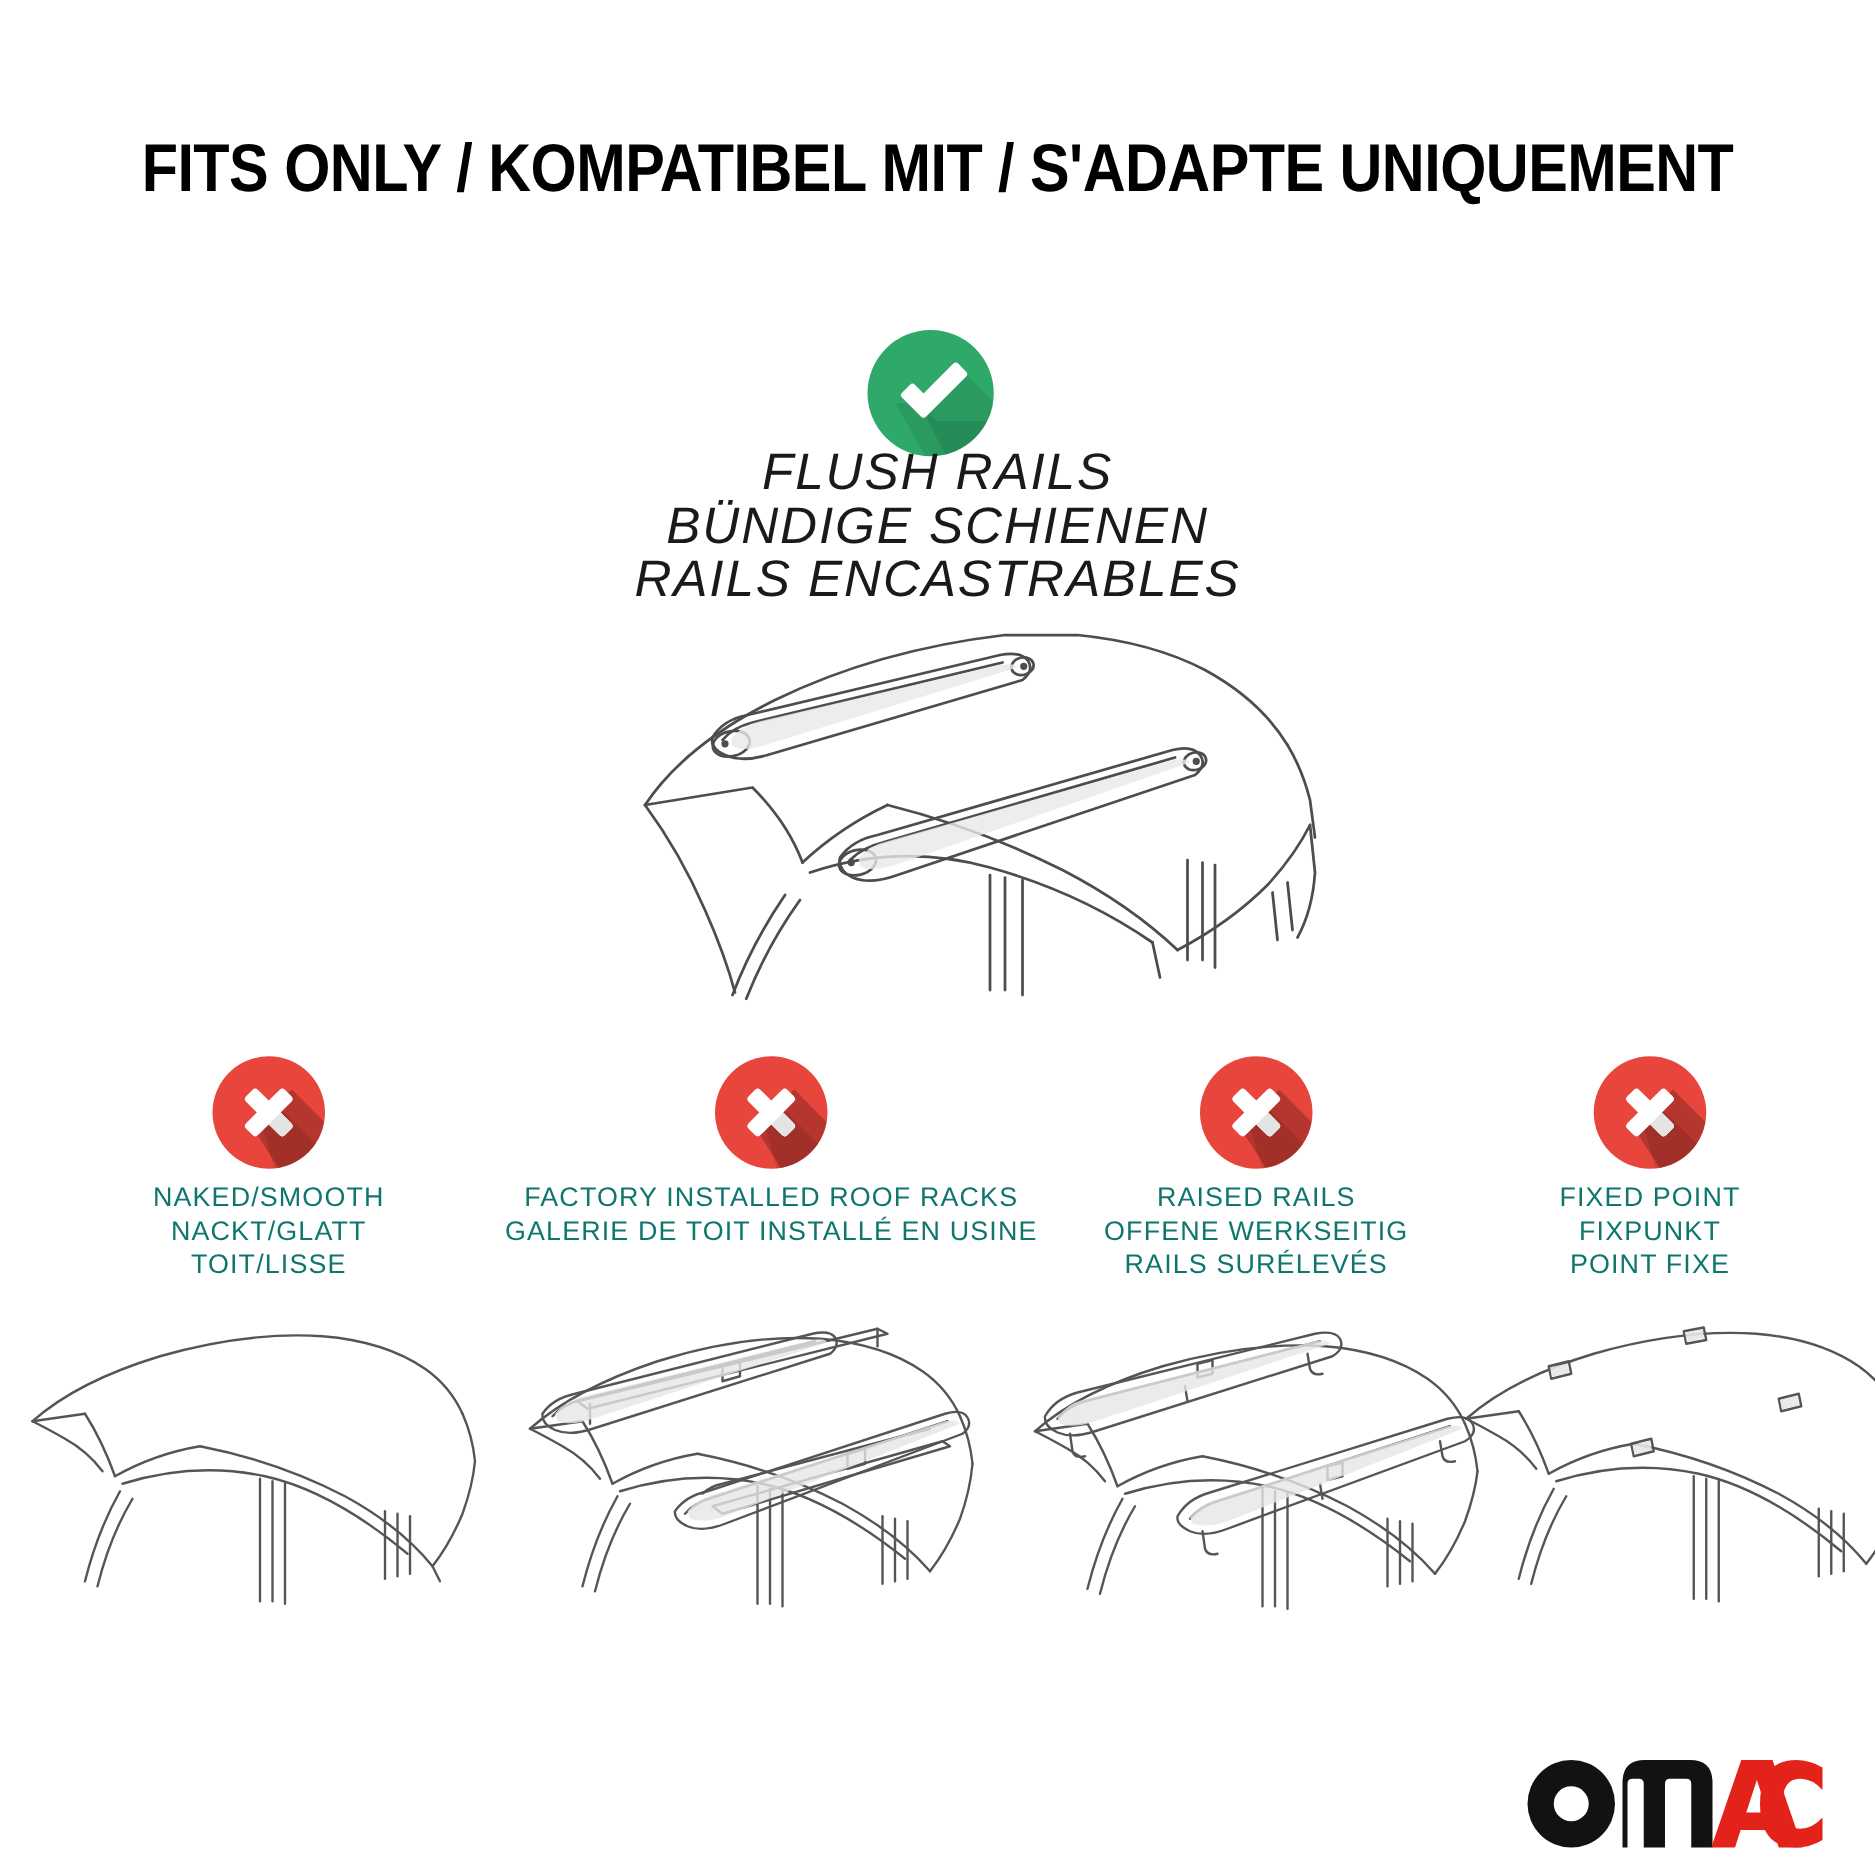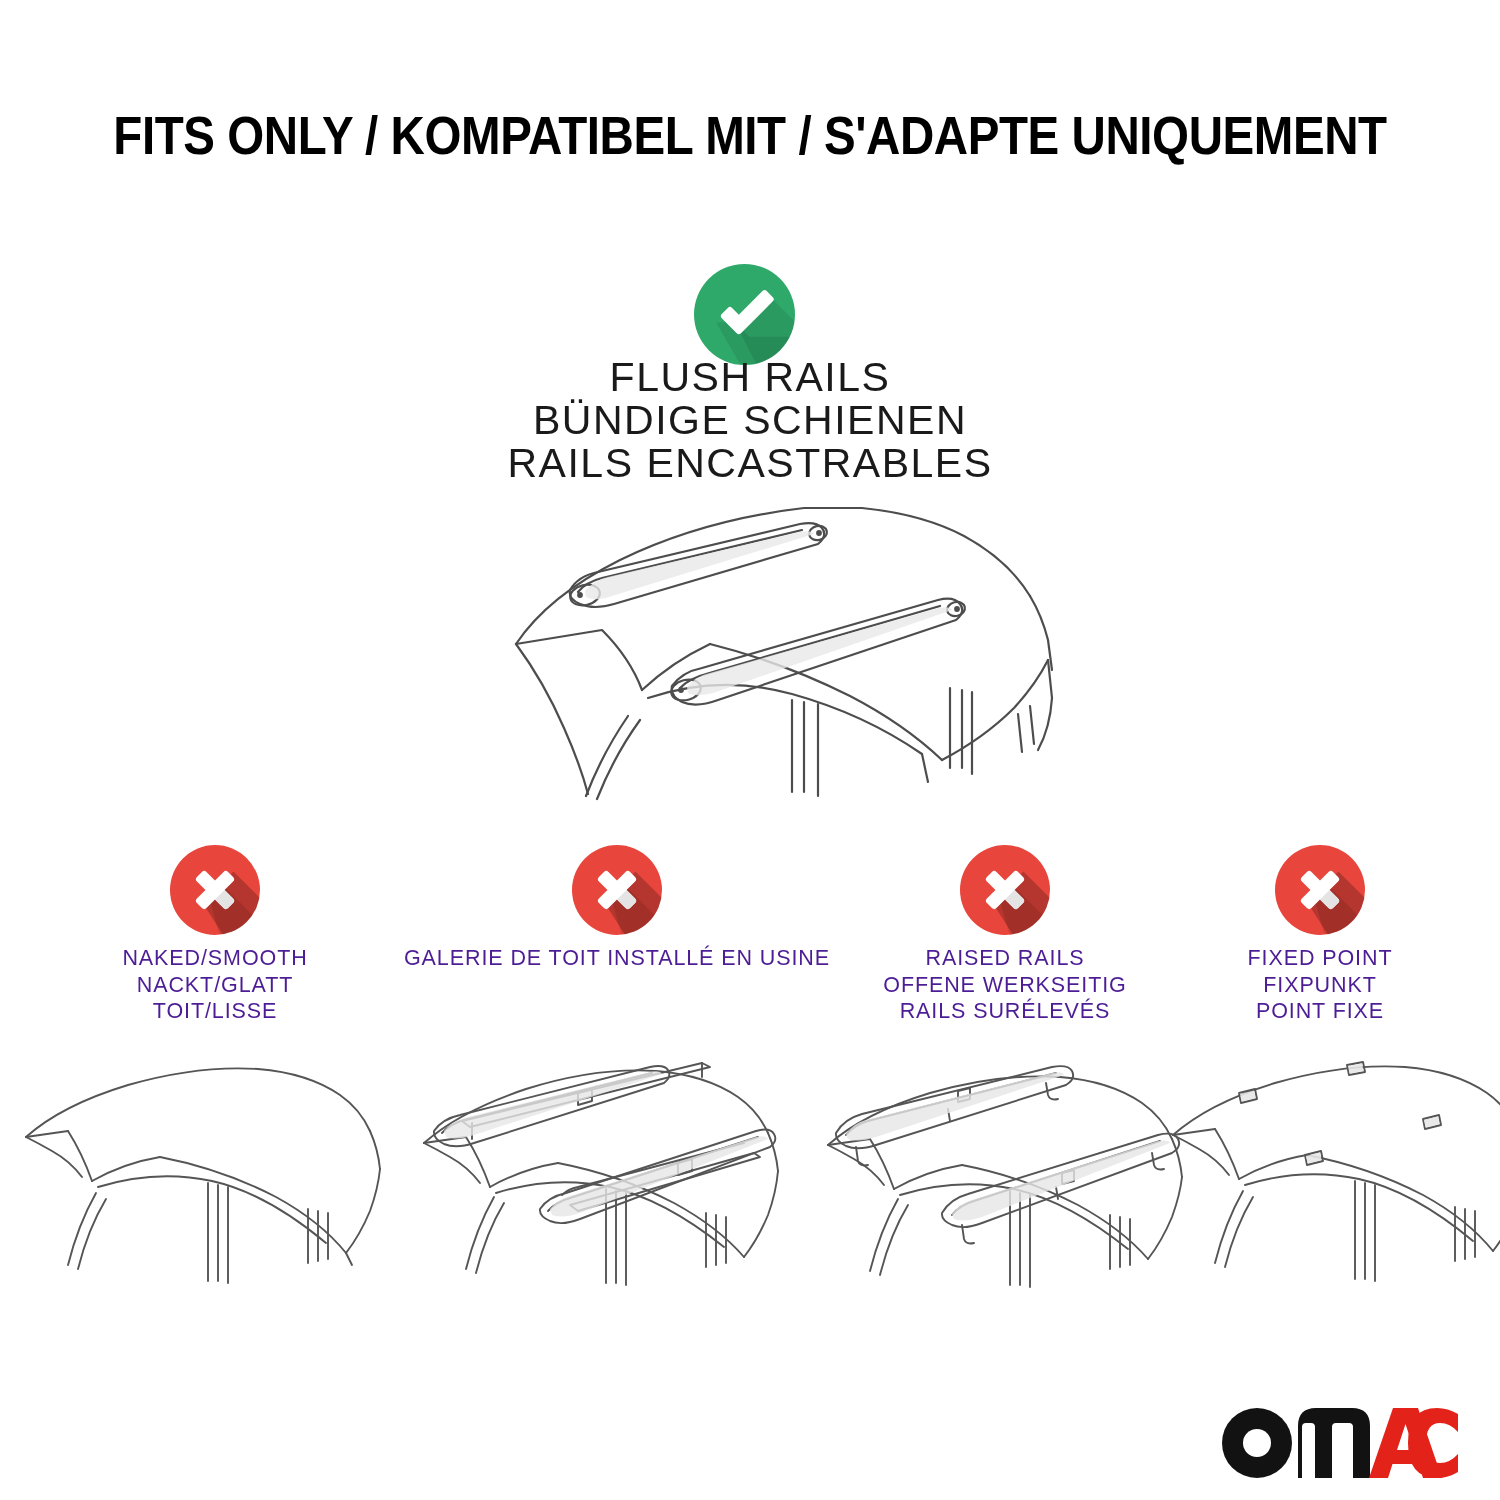--- a/index.html
+++ b/index.html
@@ -31,33 +31,34 @@
   .hero-icon{
     position:absolute;left:694px;top:264px;width:101px;height:101px;
   }
   .hero-text{
     position:absolute;left:0;top:356px;width:1500px;text-align:center;
     color:#1a1a1a;
     font-size:41px;
     font-weight:400;
     letter-spacing:1.5px;
     line-height:43px;
+    font-style:italic;
   }
   .hero-text div{white-space:nowrap;}
   .hero-art{
     position:absolute;left:452px;top:492px;width:610px;height:310px;
   }
 
   
   .col{position:absolute;top:845px;}
   .col-icon{position:absolute;left:50%;top:0;width:90px;height:90px;margin-left:-45px;}
   .col-label{
     position:absolute;left:0;top:100px;width:100%;
     text-align:center;
-    color:#4c1d95;
+    color:#0f766e;
     font-size:21.5px;
     font-weight:400;
     letter-spacing:0.9px;
     line-height:26.5px;
   }
   .col-label div{white-space:nowrap;}
   .col-art{position:absolute;left:0;top:0;}
 
   
   #col1{left:70px;width:290px;}
@@ -209,20 +210,21 @@
         <circle cx="50" cy="50" r="50" fill="#e8463c"></circle>
         <g clip-path="url(#xc2)">
           <path d="M57 43 L70.5 29.5 L100 59 L100 100 L59 100 L36 64 Z" fill="#000000" opacity="0.22"></path>
           <path d="M43 57 L57 43 L100 86 L100 100 L55 100 Z" fill="#000000" opacity="0.10"></path>
         </g>
         <path d="M29.9 35.5 L35.5 29.9 Q38 27.4 40.5 29.9 L50 39.4 L59.5 29.9 Q62 27.4 64.5 29.9 L70.1 35.5 Q72.6 38 70.1 40.5 L60.6 50 L70.1 59.5 Q72.6 62 70.1 64.5 L64.5 70.1 Q62 72.6 59.5 70.1 L50 60.6 L40.5 70.1 Q38 72.6 35.5 70.1 L29.9 64.5 Q27.4 62 29.9 59.5 L39.4 50 L29.9 40.5 Q27.4 38 29.9 35.5 Z" fill="#ffffff"></path>
         <path d="M50 60.6 L59.5 70.1 Q62 72.6 64.5 70.1 L70.1 64.5 Q72.6 62 70.1 59.5 L60.6 50 Z" fill="#e4e4e4"></path>
       </svg>
     </div>
     <div class="col-label">
+      <div>FACTORY INSTALLED ROOF RACKS</div>
       <div>GALERIE DE TOIT INSTALLÉ EN USINE</div>
     </div>
     <div class="col-art" style="top:212px;left:10px;">
       <svg width="400" height="230" viewBox="0 0 400 230">
         <g fill="none" stroke="#555555" stroke-width="1.9" stroke-linecap="round" stroke-linejoin="round">
 
           <path d="M22 86 Q58 54 124 32 Q194 10 254 14 Q304 18 336 40 Q356 54 366 76"></path>
           <path d="M22 86 Q34 92 48 100 Q66 110 78 126"></path>
           <path d="M22 86 L64 80"></path>
           <path d="M64 80 Q78 102 88 130"></path>

